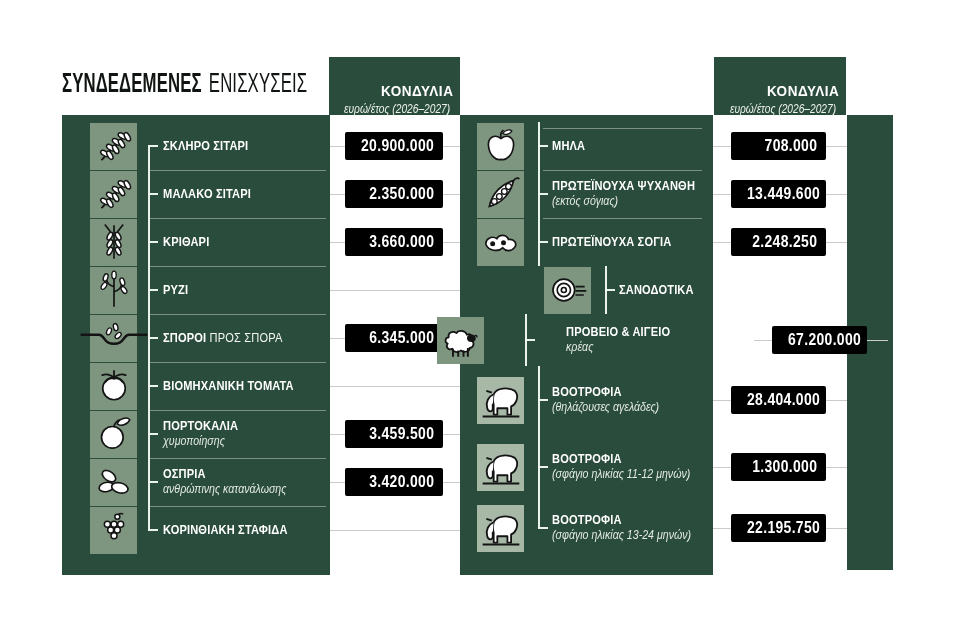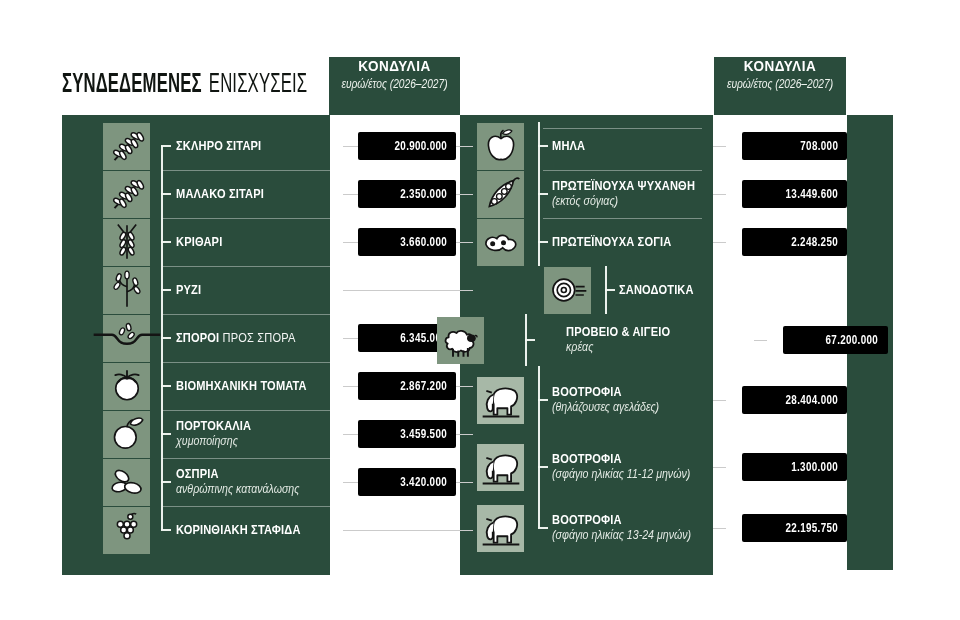--- a/index.html
+++ b/index.html
@@ -22,36 +22,36 @@
     position:absolute;left:62px;top:70px;white-space:nowrap;color:#101511;
     font-size:27px;line-height:1;letter-spacing:.2px;
     transform:scaleX(.62);transform-origin:0 50%;
   }
   .t-bold{font-weight:900;}
   .t-reg{font-weight:400;margin-left:4px;}
 
   
   .hdr{
     position:absolute;top:57px;height:58px;background:var(--green);color:#fff;
-    text-align:center;box-sizing:border-box;padding-top:0;
+    text-align:right;box-sizing:border-box;padding-top:25px;
   }
   .hdr-left{left:329px;width:131px;}
   .hdr-right{left:714px;width:132px;}
   .hdr-t{font-weight:700;font-size:15px;letter-spacing:.6px;transform:scaleX(.9);transform-origin:50% 50%;}
   .hdr-s{font-style:italic;font-weight:400;font-size:12px;margin-top:3px;color:#eef3ee;transform:scaleX(.85);transform-origin:50% 50%;white-space:nowrap;}
 
   
   .panel{position:absolute;top:115px;height:460px;background:var(--green);}
   .panel-left{left:62px;width:268px;}
   .panel-right{left:460px;width:253px;}
   .strip{position:absolute;left:847px;top:115px;width:46px;height:455px;background:var(--green);}
 
   
   .col{position:absolute;top:115px;display:flex;flex-direction:column;box-sizing:border-box;padding-top:7px;}
-  .col-left{left:75px;width:398px;}
+  .col-left{left:62px;width:398px;}
   .col-right{left:460px;width:387px;align-items:center;}
 
   .row{display:flex;align-items:center;position:relative;height:48px;flex:0 0 auto;}
   .row.h52{height:52px;gap:27px;}.row.h68{height:68px;}.row.h66{height:66px;}.row.h56{height:56px;}
 
   .icon{width:47px;height:47px;background:var(--sq);flex:0 0 auto;display:flex;align-items:center;justify-content:center;}
   .col-left .icon{margin-left:28px;}
   .col-right .icon{margin-left:17px;}
   .icon.light{background:var(--sq-light);}
   .icon svg{display:block;overflow:visible;}
@@ -88,25 +88,25 @@
   
   .lane{display:flex;align-items:center;flex:0 0 auto;}
   .col-left .lane{width:130px;}
   .col-right .lane{width:134px;}
   .l1,.l2{height:1px;background:var(--conn);}
   .col-left .l1{width:15px;}
   .col-right .l1{width:18px;}
   .l2{flex:1;}
   .vbox{
     background:#000;color:#fff;font-weight:700;text-align:right;box-sizing:border-box;
-    height:28px;line-height:28px;font-size:12px;padding-right:9px;border-radius:2px;flex:0 0 auto;
+    height:28px;line-height:28px;font-size:17px;padding-right:9px;border-radius:2px;flex:0 0 auto;
   }
   .vbox span{display:inline-block;transform:scaleX(.82);transform-origin:100% 50%;letter-spacing:.4px;}
   .col-left .vbox{width:98px;}
-  .col-right .vbox{width:105px;margin-left:16px;}
+  .col-right .vbox{width:95px;}
 </style>
 </head>
 <body>
 
 <div class="stage">
 
   <div class="title">
     <span class="t-bold">ΣΥΝΔΕΔΕΜΕΝΕΣ</span>
     <span class="t-reg">ΕΝΙΣΧΥΣΕΙΣ</span>
   </div>
@@ -274,21 +274,20 @@
               <path d="M24 15 C28 14 32 16 34 19"></path>
             </g>
           </svg>
         </div>
       <div class="bracket"></div>
       <div class="labels">
         <div class="lbl">ΒΙΟΜΗΧΑΝΙΚΗ ΤΟΜΑΤΑ</div>
       </div>
       <div class="lane">
         <div class="l1"></div>
-        <div class="vbox"><span>2.867.200</span></div>
         <div class="l2"></div>
       </div>
     </div>
 
     <div class="row">
       <div class="sep"></div>
       <div class="icon">
           <svg viewBox="0 0 48 48" width="40" height="40">
             <circle cx="22" cy="28" r="13" fill="#fff" stroke="#141414" stroke-width="2"></circle>
             <path d="M24 15 C25 11 28 8 31 7" stroke="#141414" stroke-width="2" fill="none"></path>

